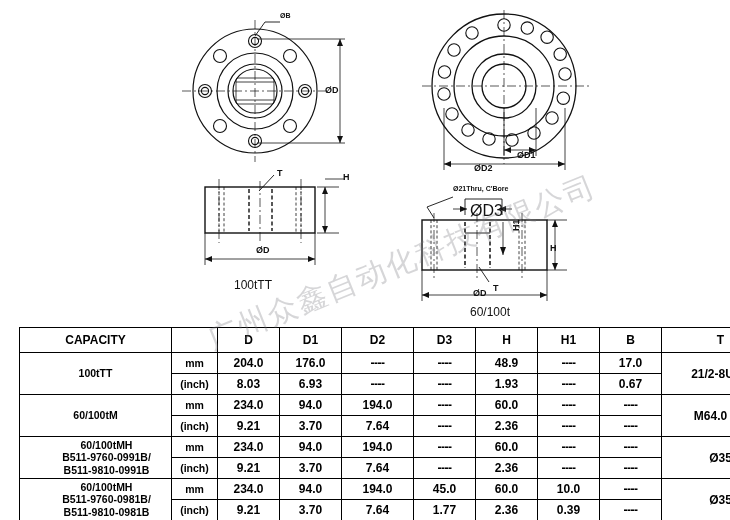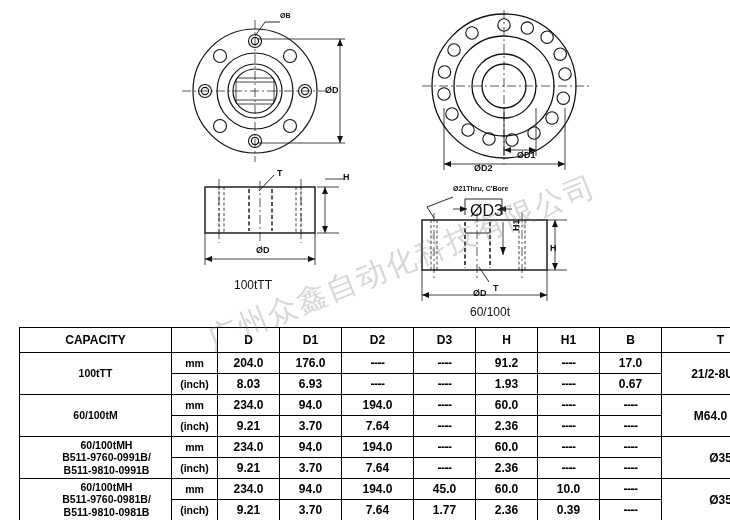--- a/index.html
+++ b/index.html
@@ -382,21 +382,21 @@
       <tbody>
           <tr>
             <td rowspan="2" class="cap">
               <div>100tTT</div>
             </td>
             <td class="unit">mm</td>
             <td class="val">204.0</td>
             <td class="val">176.0</td>
             <td class="val dash">----</td>
             <td class="val dash">----</td>
-            <td class="val">91.2</td>
+            <td class="val">48.9</td>
             <td class="val dash">----</td>
             <td class="val">17.0</td>
             <td rowspan="2" class="tcol">21/2-8UNF</td>
           </tr>
           <tr>
             <td class="unit">(inch)</td>
             <td class="val">8.03</td>
             <td class="val">6.93</td>
             <td class="val dash">----</td>
             <td class="val dash">----</td>

